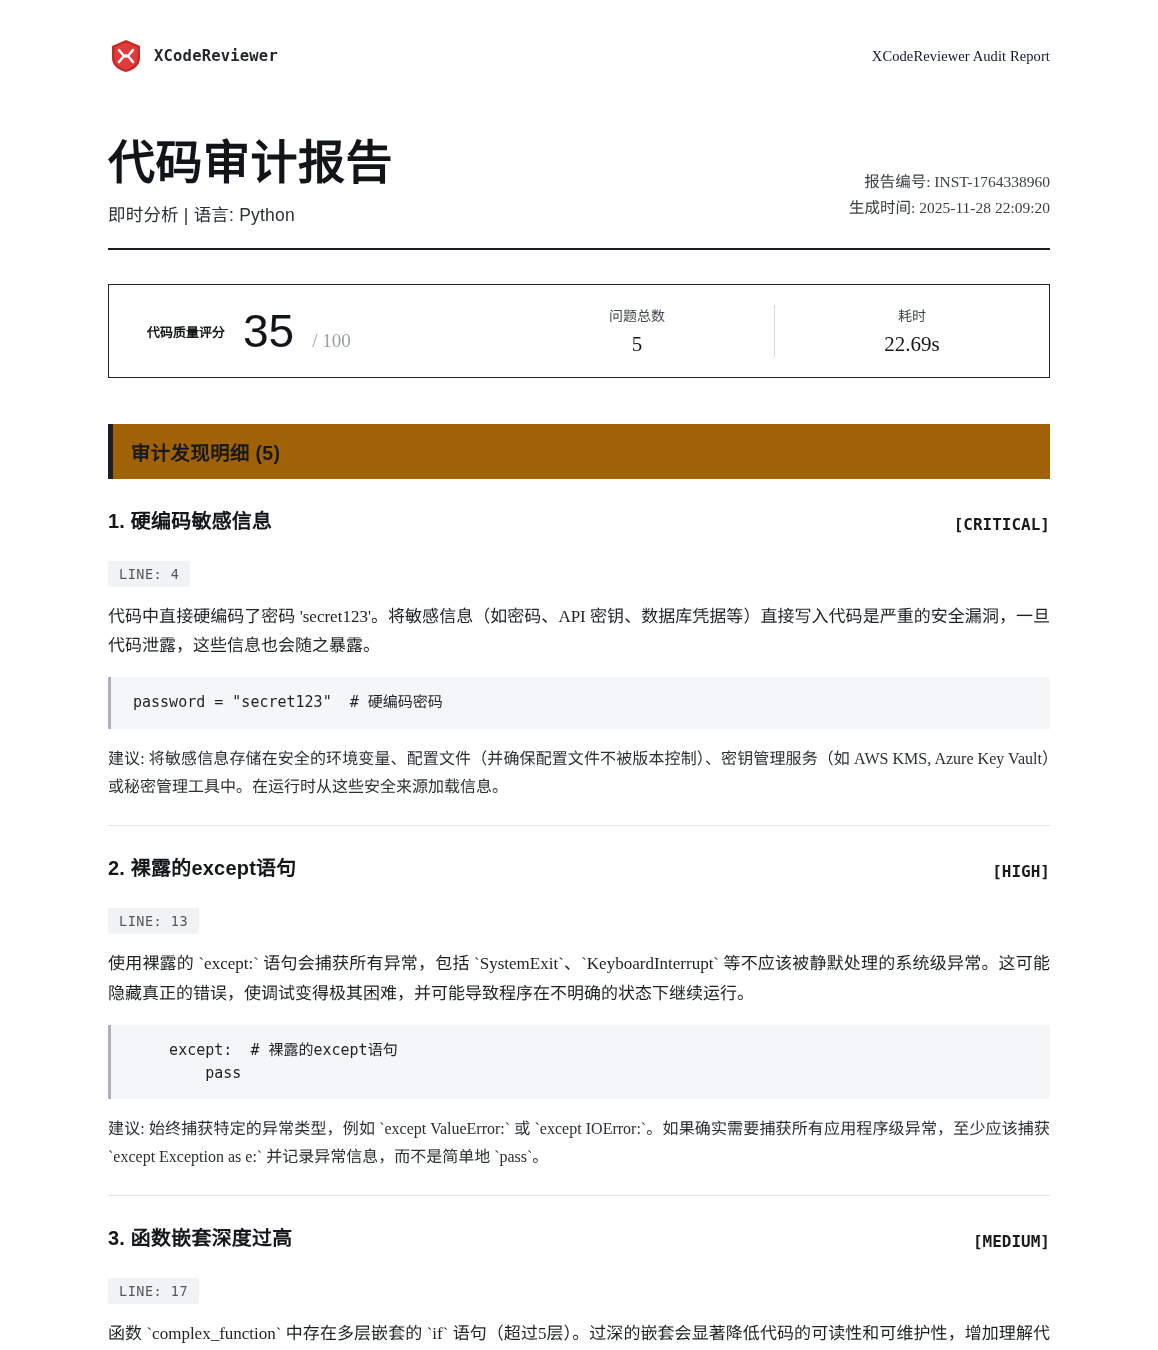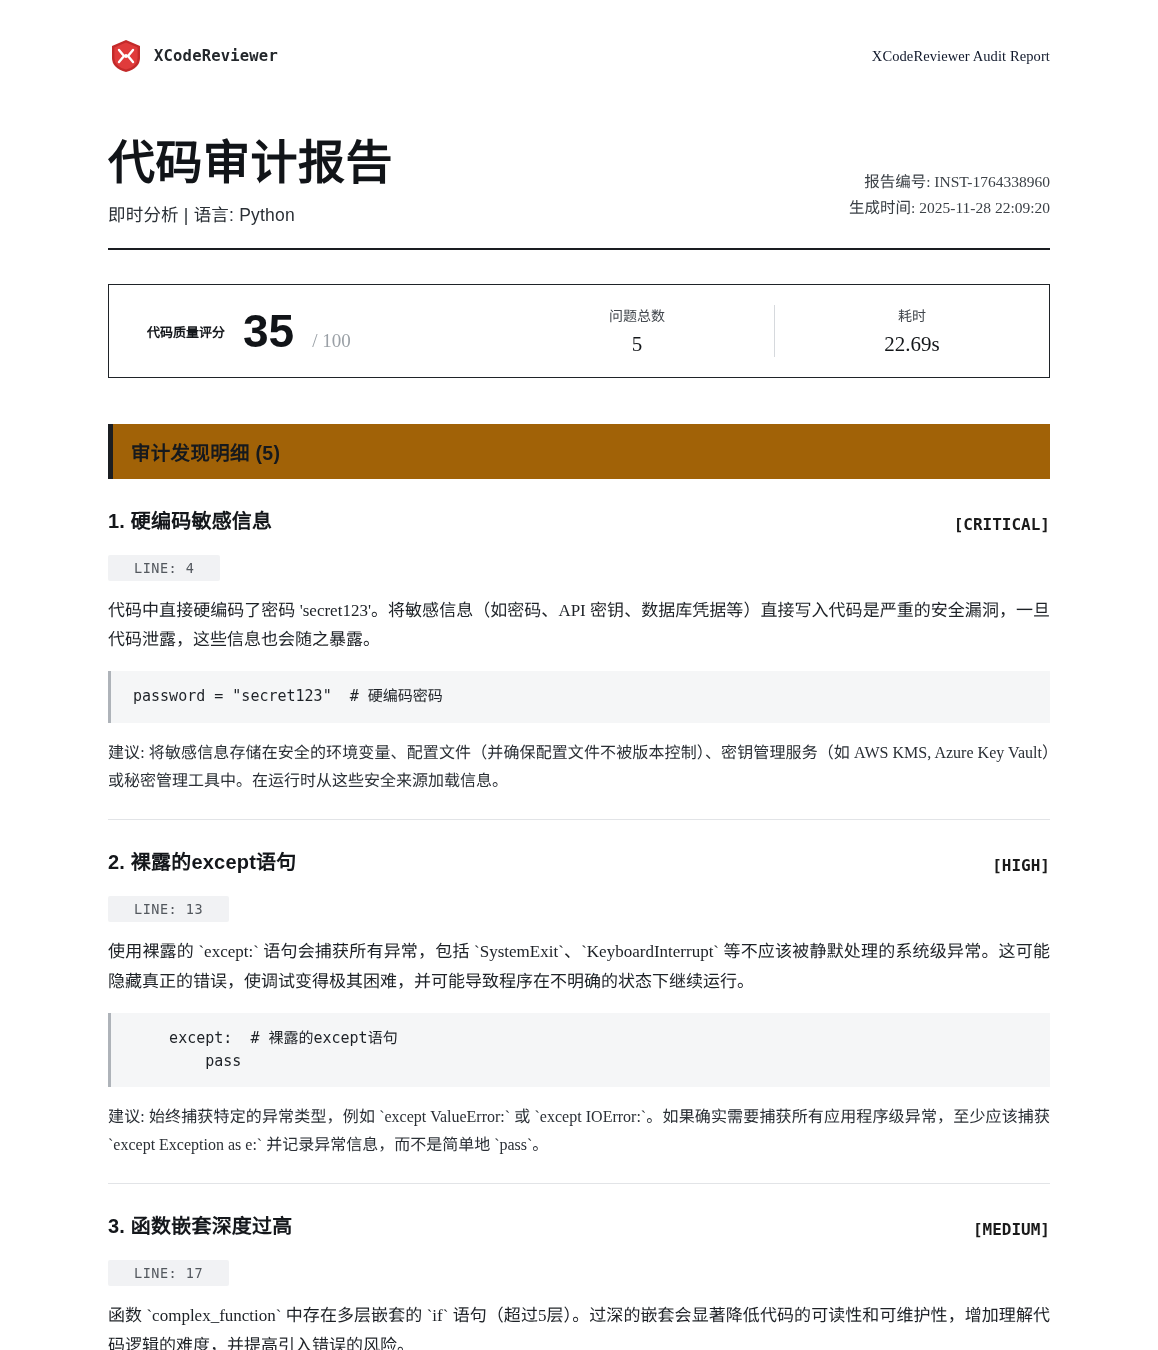--- a/index.html
+++ b/index.html
@@ -105,21 +105,21 @@
   }
   .score-label {
     font-family: "Liberation Sans", sans-serif;
     font-size: 13px;
     font-weight: 700;
     color: #15181c;
   }
   .score-value {
     font-family: "Liberation Sans", sans-serif;
     font-size: 46px;
-    font-weight: 700;
+    font-weight: 400;
     line-height: 1;
     color: #111418;
   }
   .score-max {
     font-family: "Liberation Serif", serif;
     font-size: 19px;
     color: #9aa0a6;
     align-self: flex-end;
     padding-bottom: 5px;
   }
@@ -184,24 +184,24 @@
     letter-spacing: 0.2px;
   }
   .severity {
     font-family: "DejaVu Sans Mono", monospace;
     font-size: 16px;
     font-weight: 700;
     white-space: nowrap;
   }
   .line-badge {
     display: inline-block;
-    margin-top: 21px;
+    margin-top: 27px;
     background: #f1f2f4;
     border-radius: 2px;
-    padding: 5px 26px;
+    padding: 5px 11px;
     font-family: "DejaVu Sans Mono", monospace;
     font-size: 13.5px;
     color: #53585e;
     letter-spacing: 0.5px;
   }
   .desc {
     margin-top: 15px;
     font-family: "Liberation Serif", serif;
     font-size: 17px;
     line-height: 1.72;

